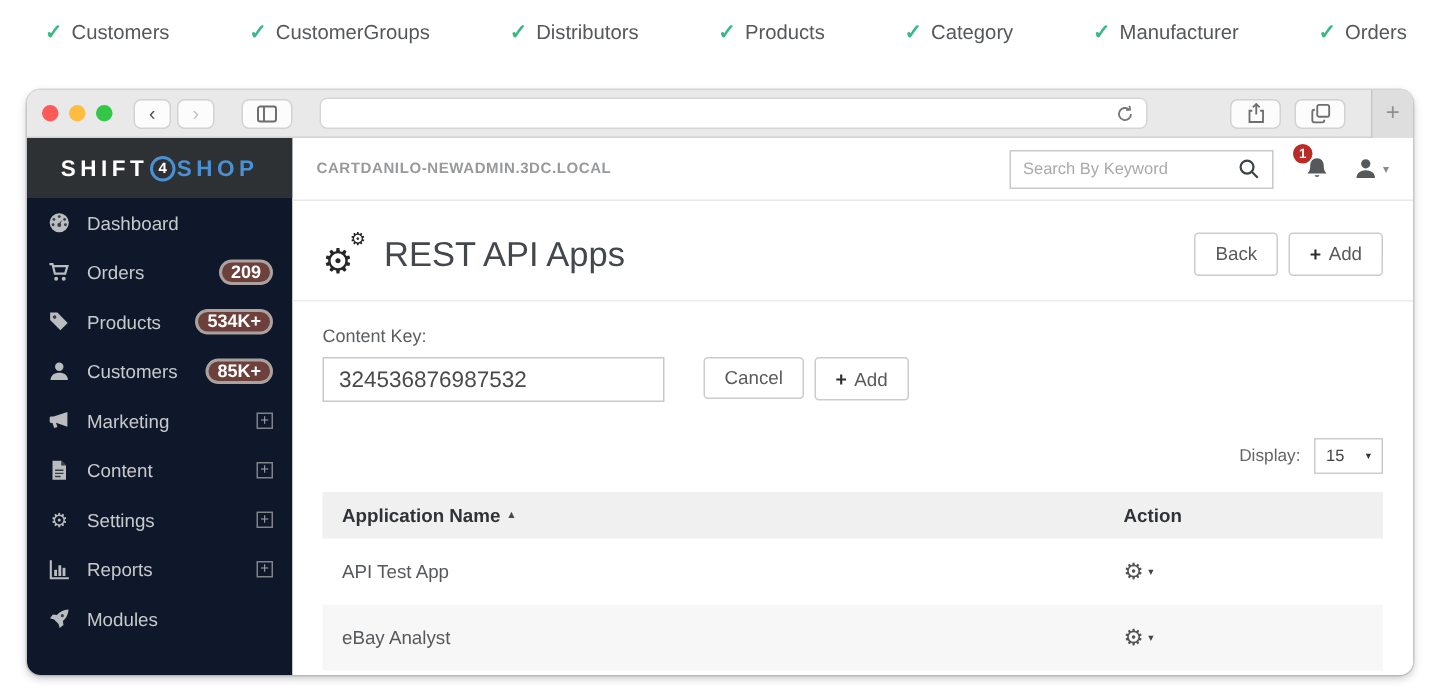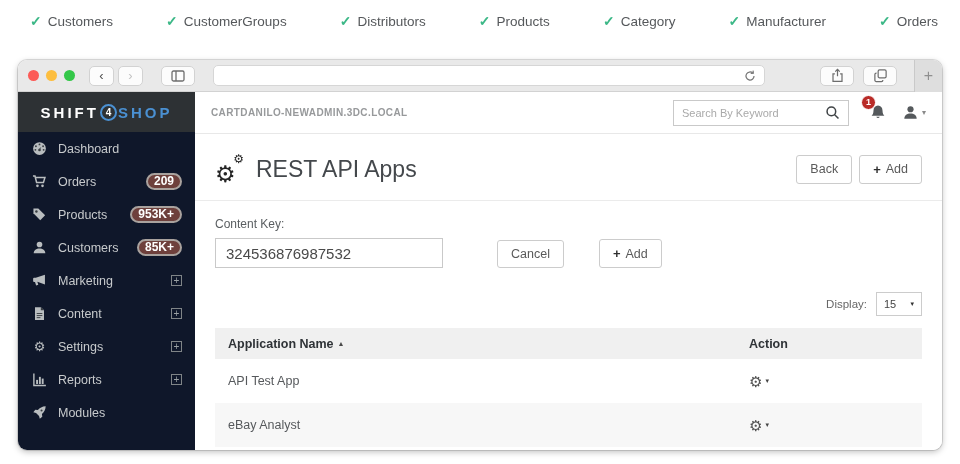--- a/index.html
+++ b/index.html
@@ -94,21 +94,21 @@
   .page-title { font-size:23px; color:#44484c; margin-left:10px; font-weight:normal; }
   .head-btns { margin-left:auto; display:flex; gap:7px;padding-left:23px; }
   .btn { border:1px solid #ccc; background:#fff; border-radius:3px; color:#5a5a5a;
          font-size:12.5px; padding:6px 13px; display:inline-flex; align-items:center;
          gap:5px; cursor:pointer; white-space:nowrap; }
   .btn .plus-glyph { font-weight:bold; font-size:13px; color:#2f2f2f; }
   .divider { border-bottom:1px solid #ebebeb; margin:8px -20px 0; }
 
   .pk { margin-top:16px; flex-shrink:0; }
   .pk-label { font-size:12px; color:#5a5e61; margin-bottom:7px; }
-  .pk-row { display:flex; align-items:flex-end;gap:28px; }
+  .pk-row { display:flex; align-items:flex-start; }
   .pk-input { width:228px; height:30px; border:1px solid #c9c9c9; padding:0 10px;
               font-size:15px; color:#4a4a4a; }
   .pk-cancel { margin-left:26px; }
   .pk-add { margin-left:7px; }
 
   .display-row { margin-top:24px; display:flex; justify-content:flex-end;
                  align-items:center; gap:9px; font-size:11.5px; color:#666; flex-shrink:0; }
   .select { width:46px; height:24px; border:1px solid #ccc; display:flex;
             align-items:center; justify-content:space-between; padding:0 7px;
             font-size:11px; color:#444; cursor:pointer; background:#fff; }
@@ -242,21 +242,21 @@
       </div>
 
       <div class="s-item">
         <span class="s-icon">
           <svg viewBox="0 0 16 16">
               <path d="M1.5 1.5h5.2L14 8.8 8.8 14 1.5 6.7z" fill="currentColor"></path>
               <circle cx="4.7" cy="4.7" r="1.3" fill="#383d41"></circle>
             </svg>
         </span>
         <span>Products</span>
-        <span class="badge">953K+</span>
+        <span class="badge">534K+</span>
       </div>
 
       <div class="s-item">
         <span class="s-icon">
           <svg viewBox="0 0 16 16">
               <circle cx="8" cy="4.8" r="3" fill="currentColor"></circle>
               <path d="M1.8 14.2c0-3.4 2.8-5.2 6.2-5.2s6.2 1.8 6.2 5.2z" fill="currentColor"></path>
             </svg>
         </span>
         <span>Customers</span>

